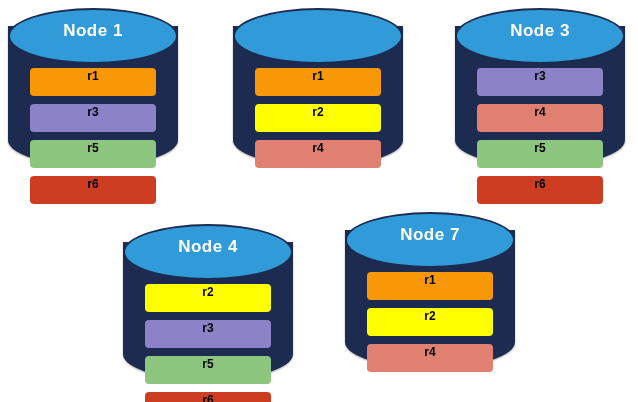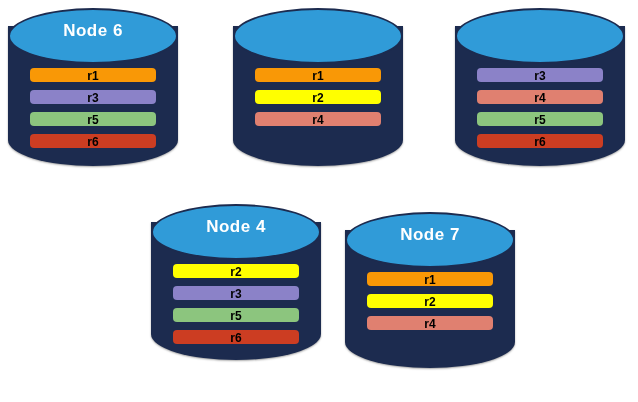--- a/index.html
+++ b/index.html
@@ -70,46 +70,46 @@
 
   
   .replicas {
     position: absolute;
     left: 22px;
     top: 60px;
     width: 126px;
     z-index: 2;
   }
   .replica {
-    height: 14px;
+    height: 28px;
     margin-bottom: 8px;
     border-radius: 4px;
     color: #000000;
     font-size: 12px;
     font-weight: bold;
     line-height: 16px;
     text-align: center;
   }
 
   
   #node-1 { left: 8px;   top: 8px; }
   #node-2 { left: 233px; top: 8px; }
   #node-3 { left: 455px; top: 8px; }
-  #node-4 { left: 123px; top: 204px; margin-left: 28px; }
+  #node-4 { left: 123px; top: 224px; }
   #node-5 { left: 345px; top: 212px; }
 </style>
 </head>
 <body style="background: rgb(255, 255, 255);">
 
 <div id="diagram">
 
   <div class="node" id="node-1">
     <div class="cyl-body"></div>
     <div class="cyl-top"></div>
-    <div class="node-title">Node  6</div>
+    <div class="node-title">Node  1</div>
     <div class="replicas">
         <div class="replica" style="background: rgb(249, 152, 6);">r1</div>
         <div class="replica" style="background: rgb(139, 130, 200);">r3</div>
         <div class="replica" style="background: rgb(140, 197, 126);">r5</div>
         <div class="replica" style="background: rgb(204, 61, 34);">r6</div>
       </div>
   </div>
 
   <div class="node" id="node-2">
     <div class="cyl-body"></div>
@@ -117,20 +117,21 @@
     <div class="replicas">
         <div class="replica" style="background: rgb(249, 152, 6);">r1</div>
         <div class="replica" style="background: rgb(255, 255, 0);">r2</div>
         <div class="replica" style="background: rgb(224, 128, 112);">r4</div>
       </div>
   </div>
 
   <div class="node" id="node-3">
     <div class="cyl-body"></div>
     <div class="cyl-top"></div>
+    <div class="node-title">Node  3</div>
     <div class="replicas">
         <div class="replica" style="background: rgb(139, 130, 200);">r3</div>
         <div class="replica" style="background: rgb(224, 128, 112);">r4</div>
         <div class="replica" style="background: rgb(140, 197, 126);">r5</div>
         <div class="replica" style="background: rgb(204, 61, 34);">r6</div>
       </div>
   </div>
 
   <div class="node row2" id="node-4">
     <div class="cyl-body"></div>

